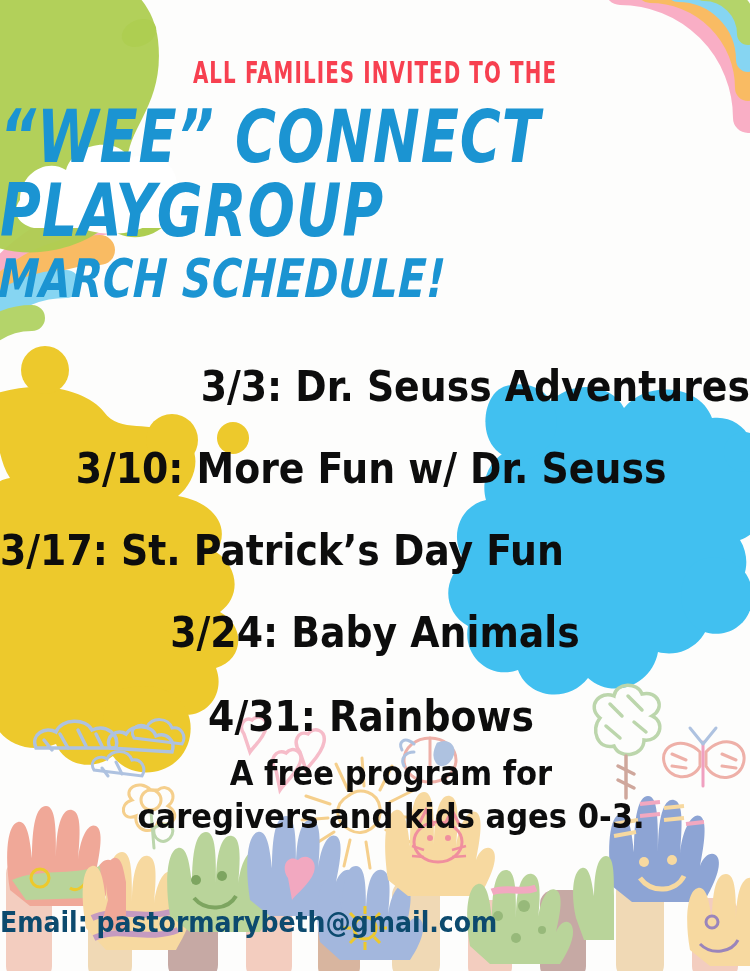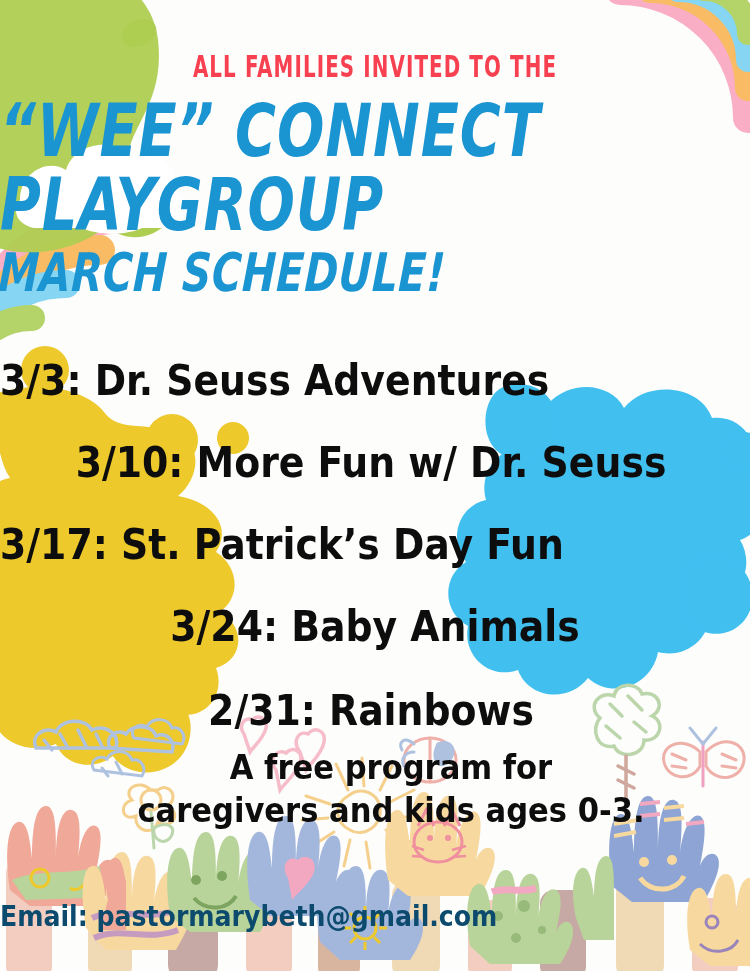--- a/index.html
+++ b/index.html
@@ -9,21 +9,21 @@
     position:relative;
     width:750px; height:971px;
     background:#fdfdfc;
     overflow:hidden;
     font-family:"Liberation Sans", sans-serif;
     margin:0 auto;
   }
   .deco-svg{ position:absolute; left:0; top:0; width:750px; height:971px; }
 
   
-  .content{ position:absolute; left:0; top:4px; width:750px; height:811px; }
+  .content{ position:absolute; left:0; top:10px; width:750px; height:811px; }
 
   .kicker{
     position:absolute; top:45px; left:0; width:750px;
     text-align:center;
     color:#f74050;
     font-family:"DejaVu Sans Condensed","Liberation Sans", sans-serif;
     font-weight:bold;
     font-size:24px;
     letter-spacing:1.2px;
     transform:scaleY(1.25) scaleX(.92);
@@ -53,21 +53,21 @@
     font-weight:bold;
     font-stretch:condensed;
     font-size:42px;
     line-height:1;
     height:82px;
     display:flex;
     align-items:center;
     white-space:nowrap;
   }
   .sched-row span{ display:block; width:100%; }
-  .r0 span{ text-align:left; padding-right:16px; }
+  .r0 span{ text-align:right; padding-right:0; }
   .r1 span{ text-align:center; padding-right:8px; }
   .r2 span{ text-align:left; padding-right:2px; }
   .r3 span{ text-align:center; }
   .r4 span{ text-align:center; padding-right:8px; }
   .r4{ height:86px; }
 
   .blurb{ position:absolute; top:742px; left:0; width:750px; text-align:center; }
   .blurb-line{
     color:#0d0d0d;
     font-family:"DejaVu Sans Condensed","Liberation Sans", sans-serif;
@@ -395,21 +395,21 @@
       <div class="sched-row r1">
         <span>3/10: More Fun w/ Dr. Seuss</span>
       </div>
       <div class="sched-row r2">
         <span>3/17: St. Patrick’s Day Fun</span>
       </div>
       <div class="sched-row r3">
         <span>3/24: Baby Animals</span>
       </div>
       <div class="sched-row r4">
-        <span>2/31: Rainbows</span>
+        <span>4/31: Rainbows</span>
       </div>
     </div>
 
     <div class="blurb">
       <span class="blurb-line">A free program for</span>
       <span class="blurb-line">caregivers and kids ages 0-3.</span>
     </div>
 
     <div class="email">Email: pastormarybeth@gmail.com</div>
 

